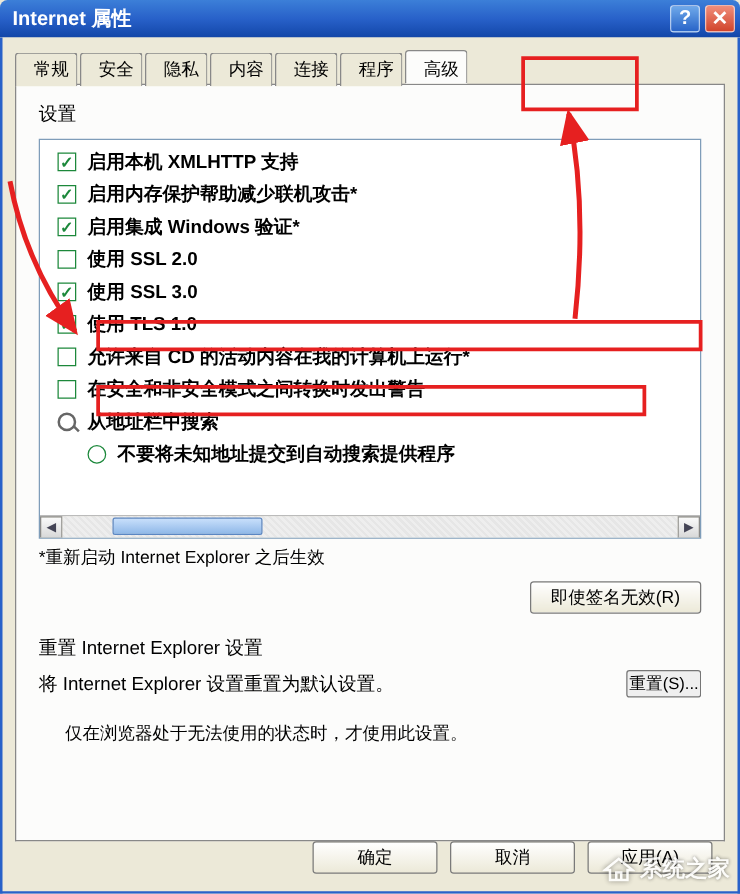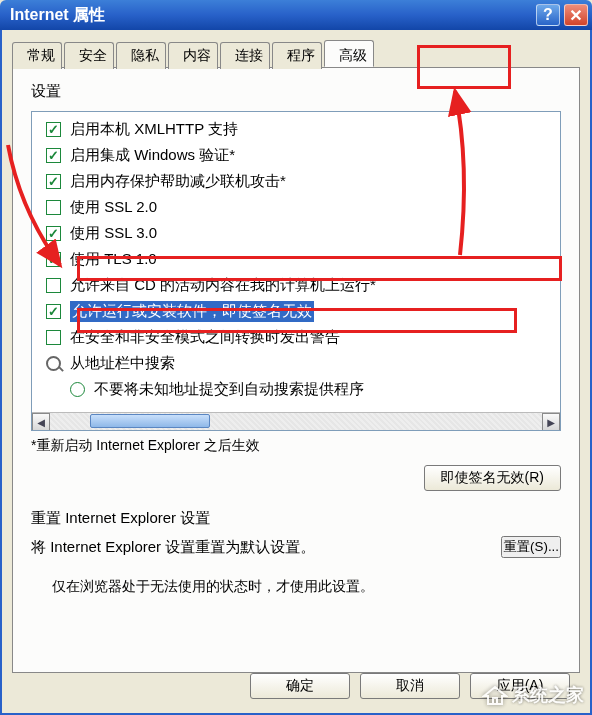--- a/index.html
+++ b/index.html
@@ -86,20 +86,21 @@
   background:#fff;
   border:1px solid #7f9db9;
   height:320px;
   width:100%;
   overflow:hidden;
   position:relative;
 }
 .listinner {
   padding:4px 4px 4px 4px;
   overflow:hidden;
+  font-weight:bold;
 }
 .row {
   display:flex;
   align-items:center;
   height:26px;
   padding-left:34px;
   font-size:15px;
   white-space:nowrap;
   position:relative;
 }
@@ -242,45 +243,41 @@
     <div class="settings-label">设置</div>
 
     <div class="listbox">
       <div class="listinner" id="listinner">
           <div class="row">
             <span class="chkbox checked"></span>
             <span>启用本机 XMLHTTP 支持</span>
           </div>
           <div class="row">
             <span class="chkbox checked"></span>
+            <span>启用内存保护帮助减少联机攻击*</span>
+          </div>
+          <div class="row">
+            <span class="chkbox checked"></span>
             <span>启用集成 Windows 验证*</span>
-          </div>
-          <div class="row">
-            <span class="chkbox checked"></span>
-            <span>启用内存保护帮助减少联机攻击*</span>
           </div>
           <div class="row">
             <span class="chkbox"></span>
             <span>使用 SSL 2.0</span>
           </div>
           <div class="row">
             <span class="chkbox checked"></span>
             <span>使用 SSL 3.0</span>
           </div>
           <div class="row">
             <span class="chkbox checked"></span>
             <span>使用 TLS 1.0</span>
           </div>
           <div class="row">
             <span class="chkbox"></span>
             <span>允许来自 CD 的活动内容在我的计算机上运行*</span>
-          </div>
-          <div class="row selected">
-            <span class="chkbox checked"></span>
-            <span style="background: rgb(49, 106, 197); color: rgb(255, 255, 255); padding: 1px 2px;">允许运行或安装软件，即使签名无效</span>
           </div>
           <div class="row">
             <span class="chkbox"></span>
             <span>在安全和非安全模式之间转换时发出警告</span>
           </div>
           <div class="row">
             <span class="magnify"></span>
             <span>从地址栏中搜索</span>
           </div>
           <div class="row sub">

